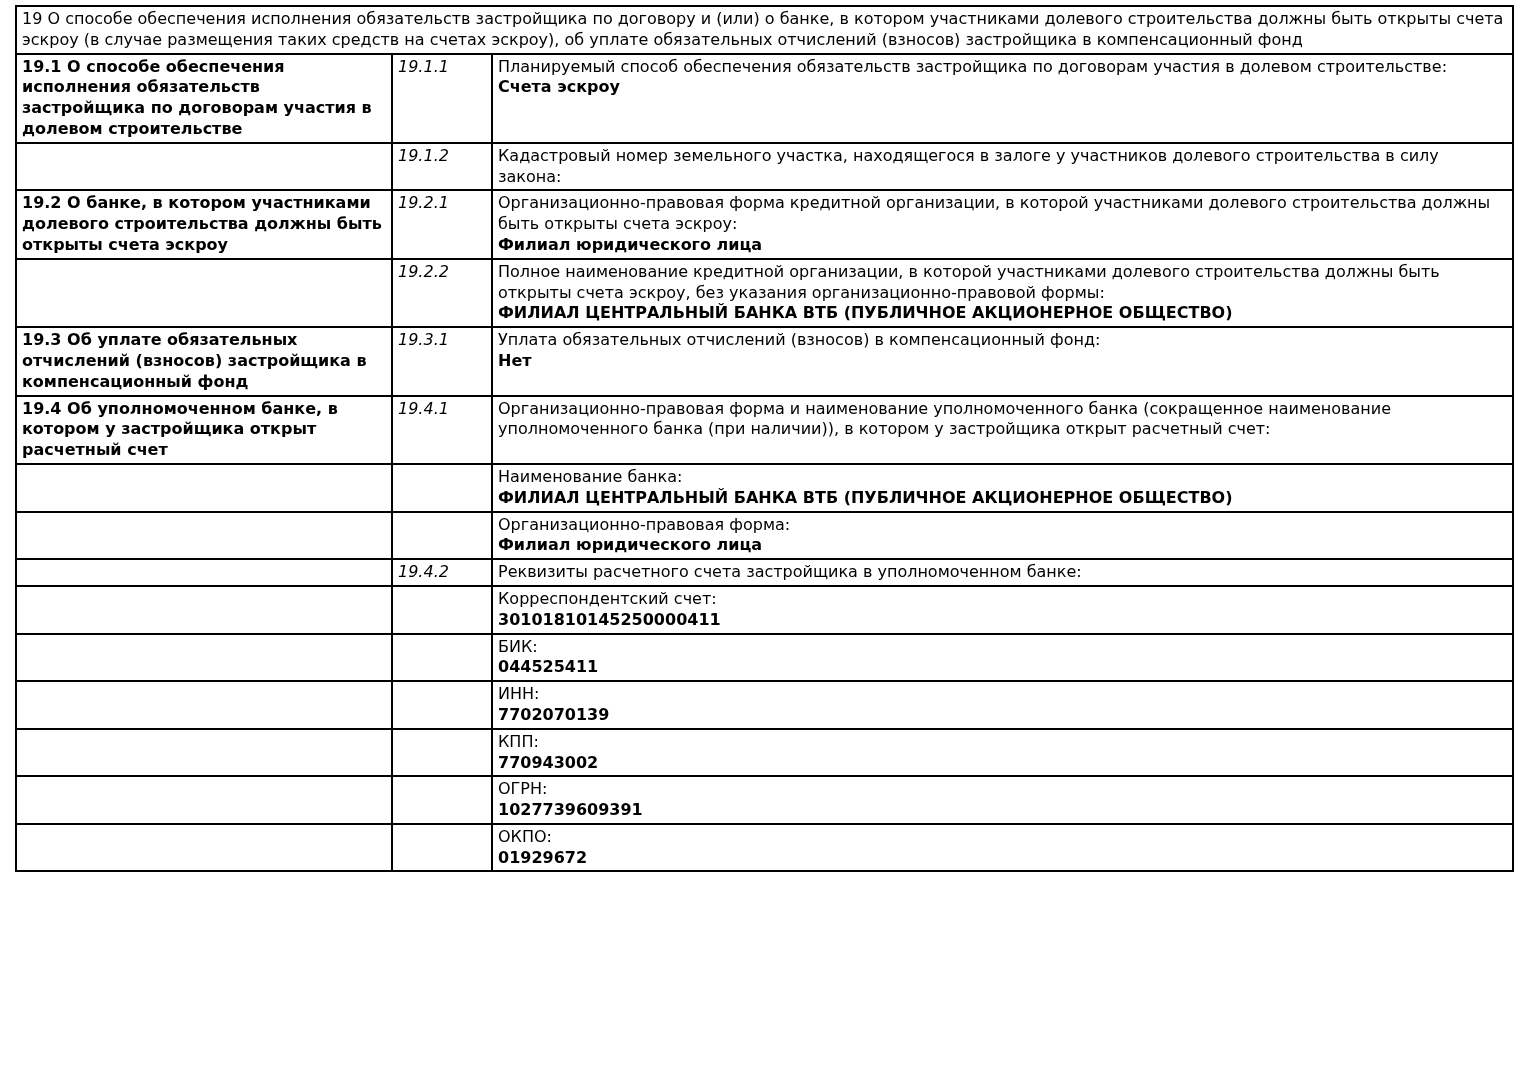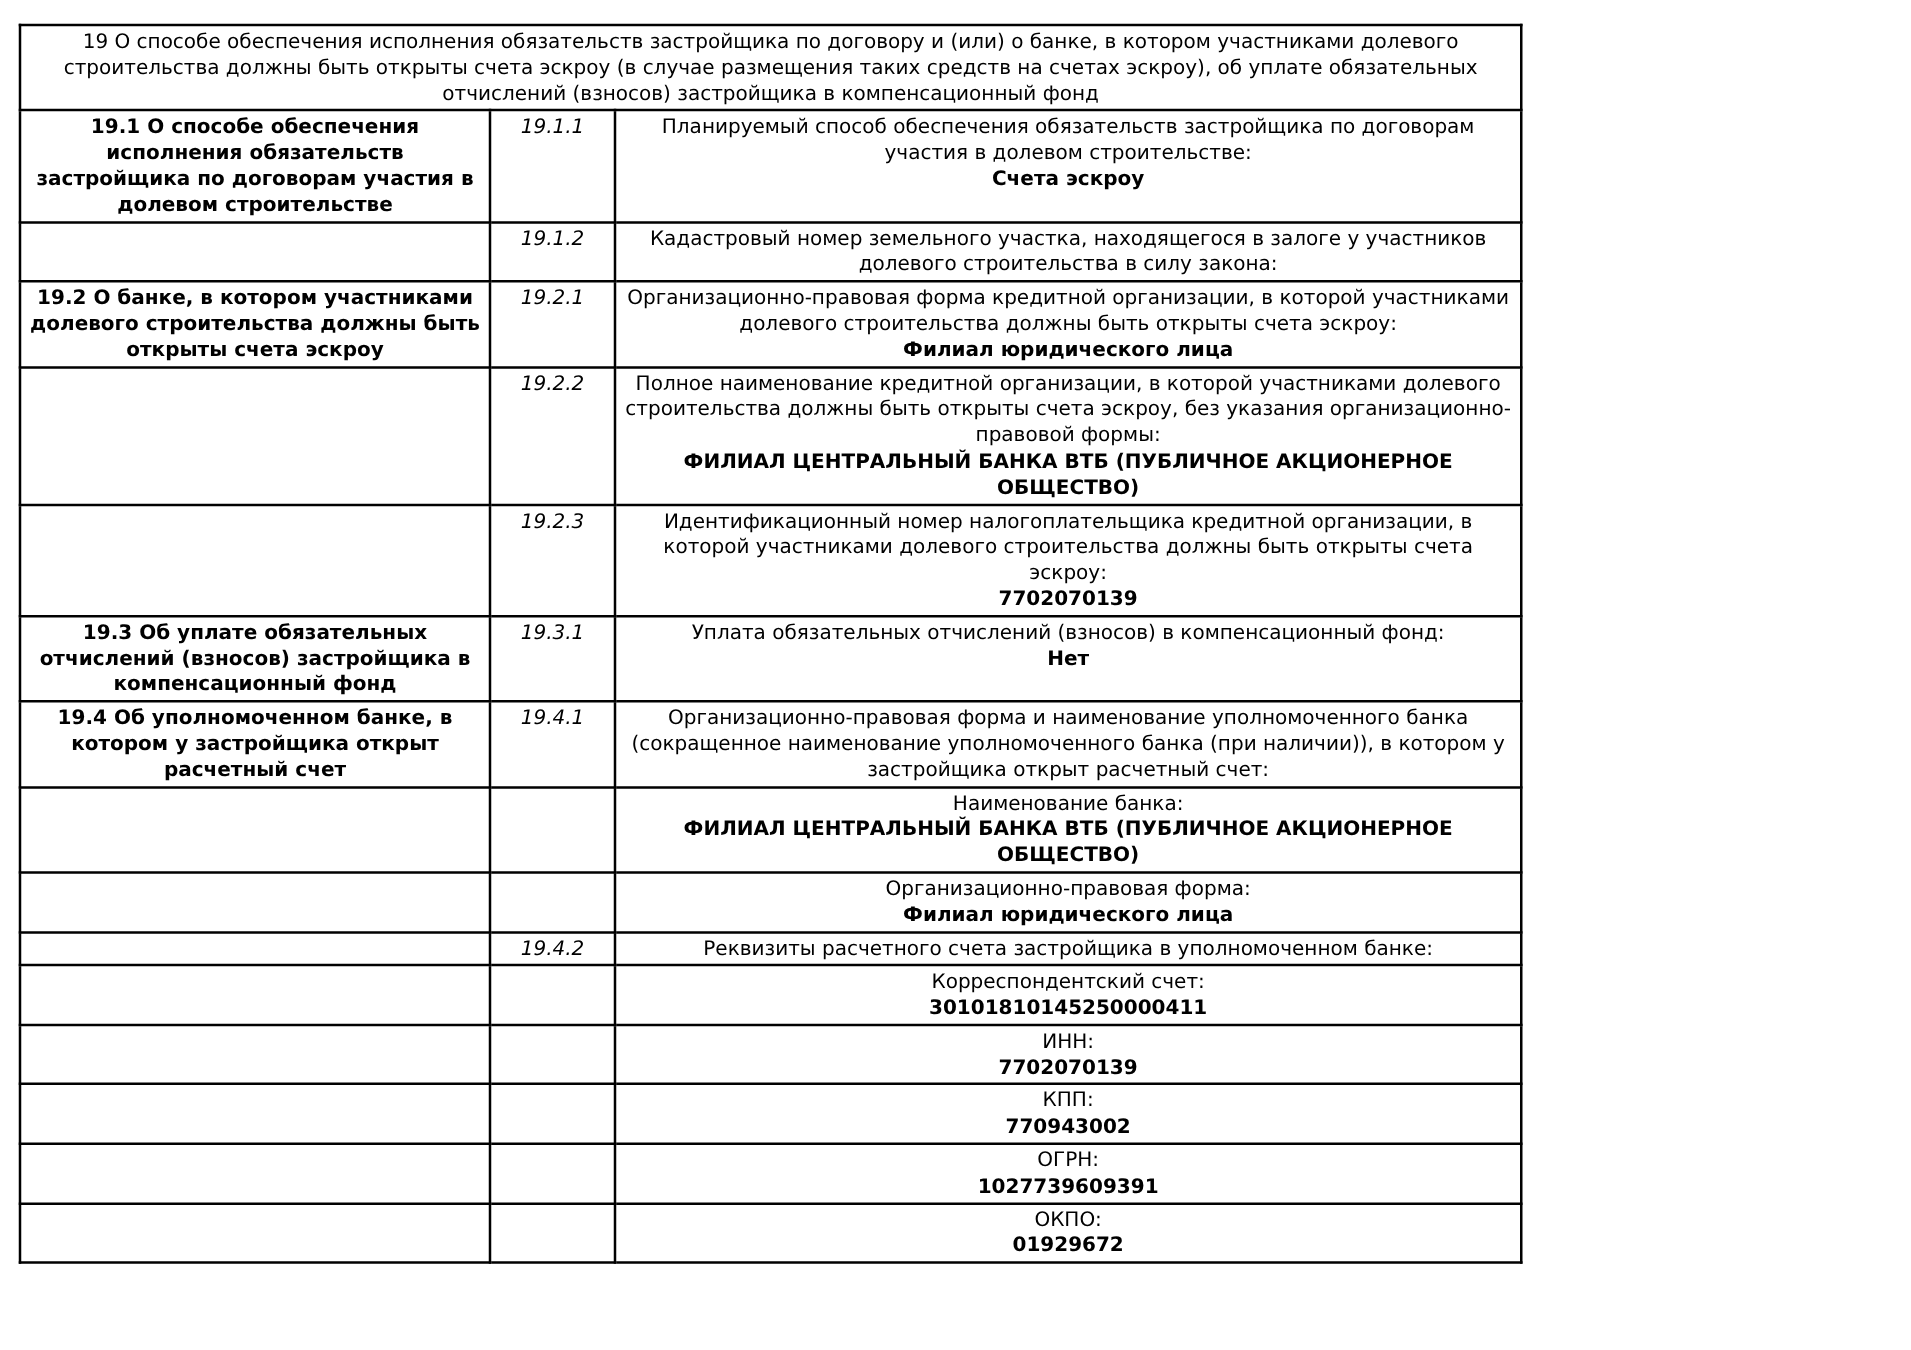--- a/index.html
+++ b/index.html
@@ -9,24 +9,23 @@
     background: #ffffff;
     width: 1529px;
     height: 1080px;
     font-family: "DejaVu Sans", "Liberation Sans", sans-serif;
     font-size: 16px;
     color: #000000;
     line-height: 1.3;
   }
   table.decl {
     border-collapse: collapse;
-    width: 1203px;
-    margin: 19px 15px 0 15px;
+    width: 1499px;
+    margin: 5px 15px 0 15px;
     table-layout: fixed;
-    text-align: center;
   }
   table.decl td {
     border: 2px solid #000000;
     padding: 2px 5px;
     vertical-align: top;
     word-wrap: break-word;
   }
   td.section-header {
     vertical-align: top;
   }
@@ -79,28 +78,20 @@
 
   <tr>
     <td class="c1"></td>
     <td class="c2">19.2.2</td>
     <td class="c3">
       <div class="txt">Полное наименование кредитной организации, в которой участниками долевого строительства должны быть открыты счета эскроу, без указания организационно-правовой формы:</div>
       <div class="val">ФИЛИАЛ ЦЕНТРАЛЬНЫЙ БАНКА ВТБ (ПУБЛИЧНОЕ АКЦИОНЕРНОЕ ОБЩЕСТВО)</div>
     </td>
   </tr>
 
-  <tr>
-    <td class="c1"></td>
-    <td class="c2">19.2.3</td>
-    <td class="c3">
-      <div class="txt">Идентификационный номер налогоплательщика кредитной организации, в которой участниками долевого строительства должны быть открыты счета эскроу:</div>
-      <div class="val">7702070139</div>
-    </td>
-  </tr>
 
   <tr>
     <td class="c1">19.3 Об уплате обязательных отчислений (взносов) застройщика в компенсационный фонд</td>
     <td class="c2">19.3.1</td>
     <td class="c3">
       <div class="txt">Уплата обязательных отчислений (взносов) в компенсационный фонд:</div>
       <div class="val">Нет</div>
     </td>
   </tr>
 
@@ -143,20 +134,28 @@
 
   <tr>
     <td class="c1"></td>
     <td class="c2"></td>
     <td class="c3">
       <div class="txt">Корреспондентский счет:</div>
       <div class="val">30101810145250000411</div>
     </td>
   </tr>
 
+  <tr>
+    <td class="c1"></td>
+    <td class="c2"></td>
+    <td class="c3">
+      <div class="txt">БИК:</div>
+      <div class="val">044525411</div>
+    </td>
+  </tr>
 
   <tr>
     <td class="c1"></td>
     <td class="c2"></td>
     <td class="c3">
       <div class="txt">ИНН:</div>
       <div class="val">7702070139</div>
     </td>
   </tr>
 

